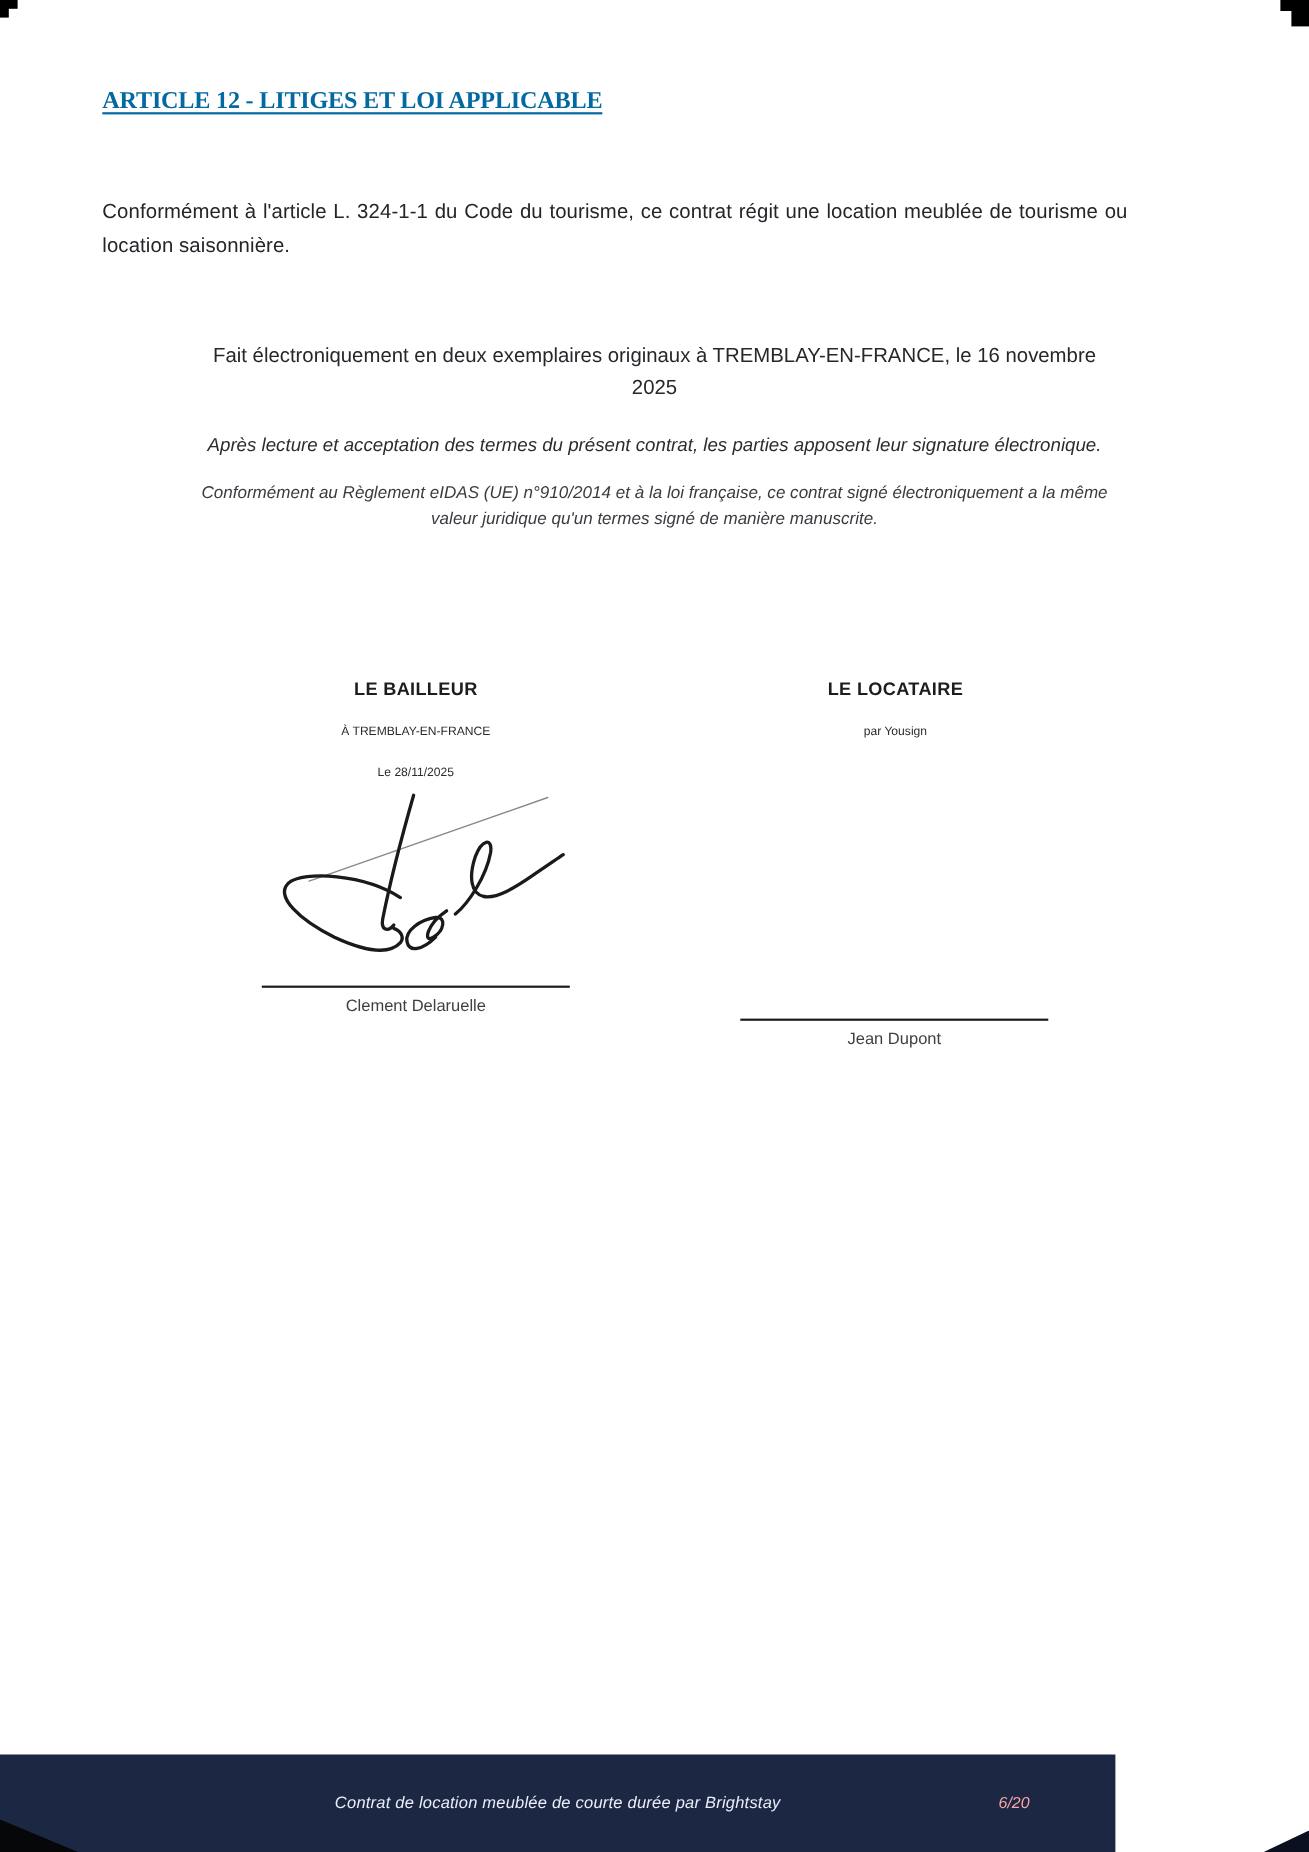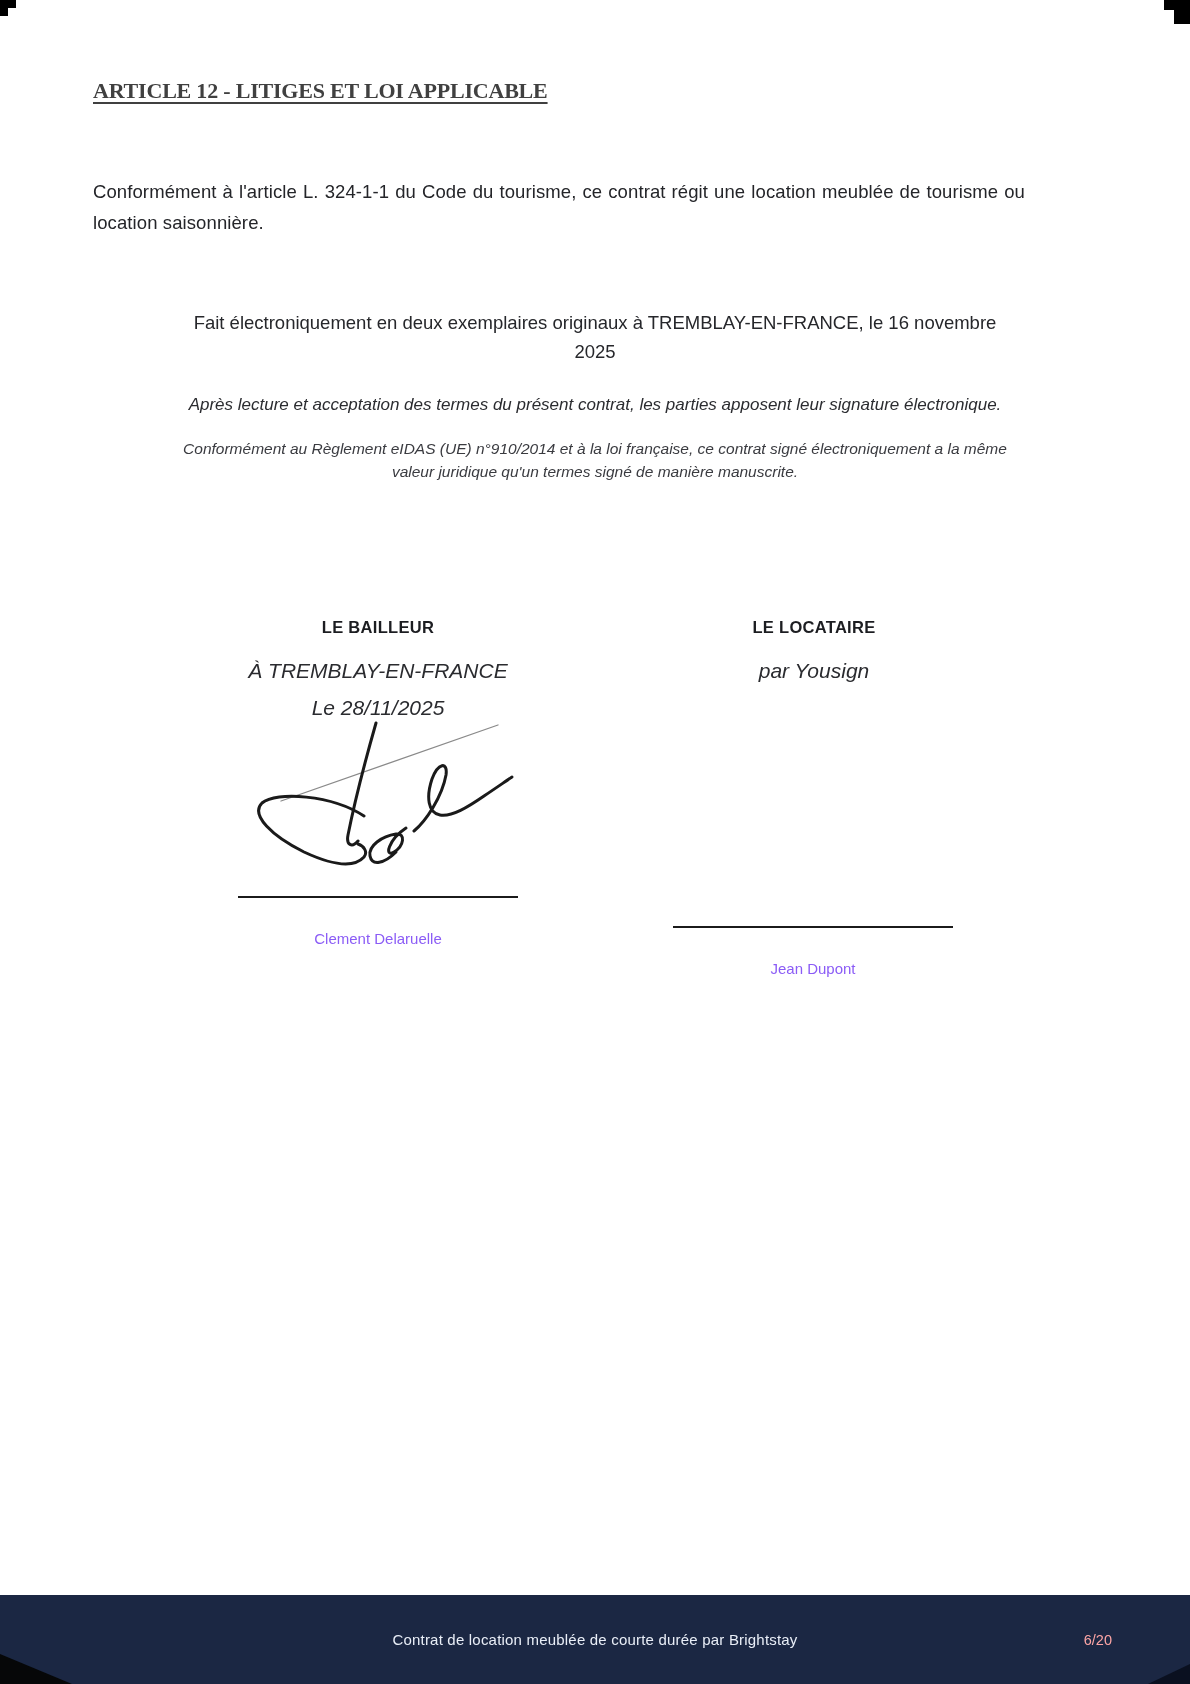--- a/index.html
+++ b/index.html
@@ -11,21 +11,21 @@
     font-family:"Liberation Sans", sans-serif;
     color:#26272b;
   }
   
   .mark{position:absolute;background:#000;}
   .tri{position:absolute;}
   
   .article-title{
     position:absolute;left:93px;top:78px;
     font-family:"Liberation Serif", serif;
-    font-weight:bold;font-size:22px;color:#404040;
+    font-weight:bold;font-size:22px;color:#0369a1;
     letter-spacing:-0.2px;
     text-decoration:underline;
     text-decoration-thickness:2px;
     text-underline-offset:4px;
     white-space:nowrap;
   }
   
   .para{
     position:absolute;left:93px;width:932px;
     font-size:18.5px;line-height:31px;
@@ -39,36 +39,36 @@
   .exec{top:308px;font-size:18.5px;line-height:29px;}
   .accept{top:395px;font-size:17px;font-style:italic;color:#2b2c30;}
   .eidas{top:437px;left:165px;width:860px;font-size:15.5px;line-height:23px;font-style:italic;color:#3a3b40;}
   
   .sig-label{
     position:absolute;width:480px;text-align:center;
     font-weight:bold;font-size:16.5px;color:#1c1d21;letter-spacing:0.3px;
   }
   .sig-sub{
     position:absolute;width:480px;text-align:center;
-    font-size:21px;color:#2a2b2f;font-style:italic;
+    font-size:11px;color:#2a2b2f;
   }
   .sig-line{
     position:absolute;width:280px;height:0;
     border-top:2px solid #1b1b1b;
   }
   .sig-name{
     position:absolute;width:280px;text-align:center;
-    font-size:15px;color:#8b5cf6;margin-top:24px;
+    font-size:15px;color:#404040;
   }
   #signature-svg{position:absolute;left:246px;top:703px;}
   
   #footer{
-    position:absolute;left:0;top:1595px;width:1190px;height:89px;
+    position:absolute;left:0;top:1595px;width:1014px;height:89px;
     background:#1b2743;
-    display:flex;align-items:center;justify-content:center;
+    display:flex;align-items:center;justify-content:center;font-style:italic;
   }
   #footer .ftext{font-size:15px;color:#e9eef7;letter-spacing:0.2px;}
   #footer .fpage{
     position:absolute;right:78px;top:50%;transform:translateY(-50%);
     font-size:14.5px;color:#fca5a5;
   }
 </style>
 </head>
 <body>
 

